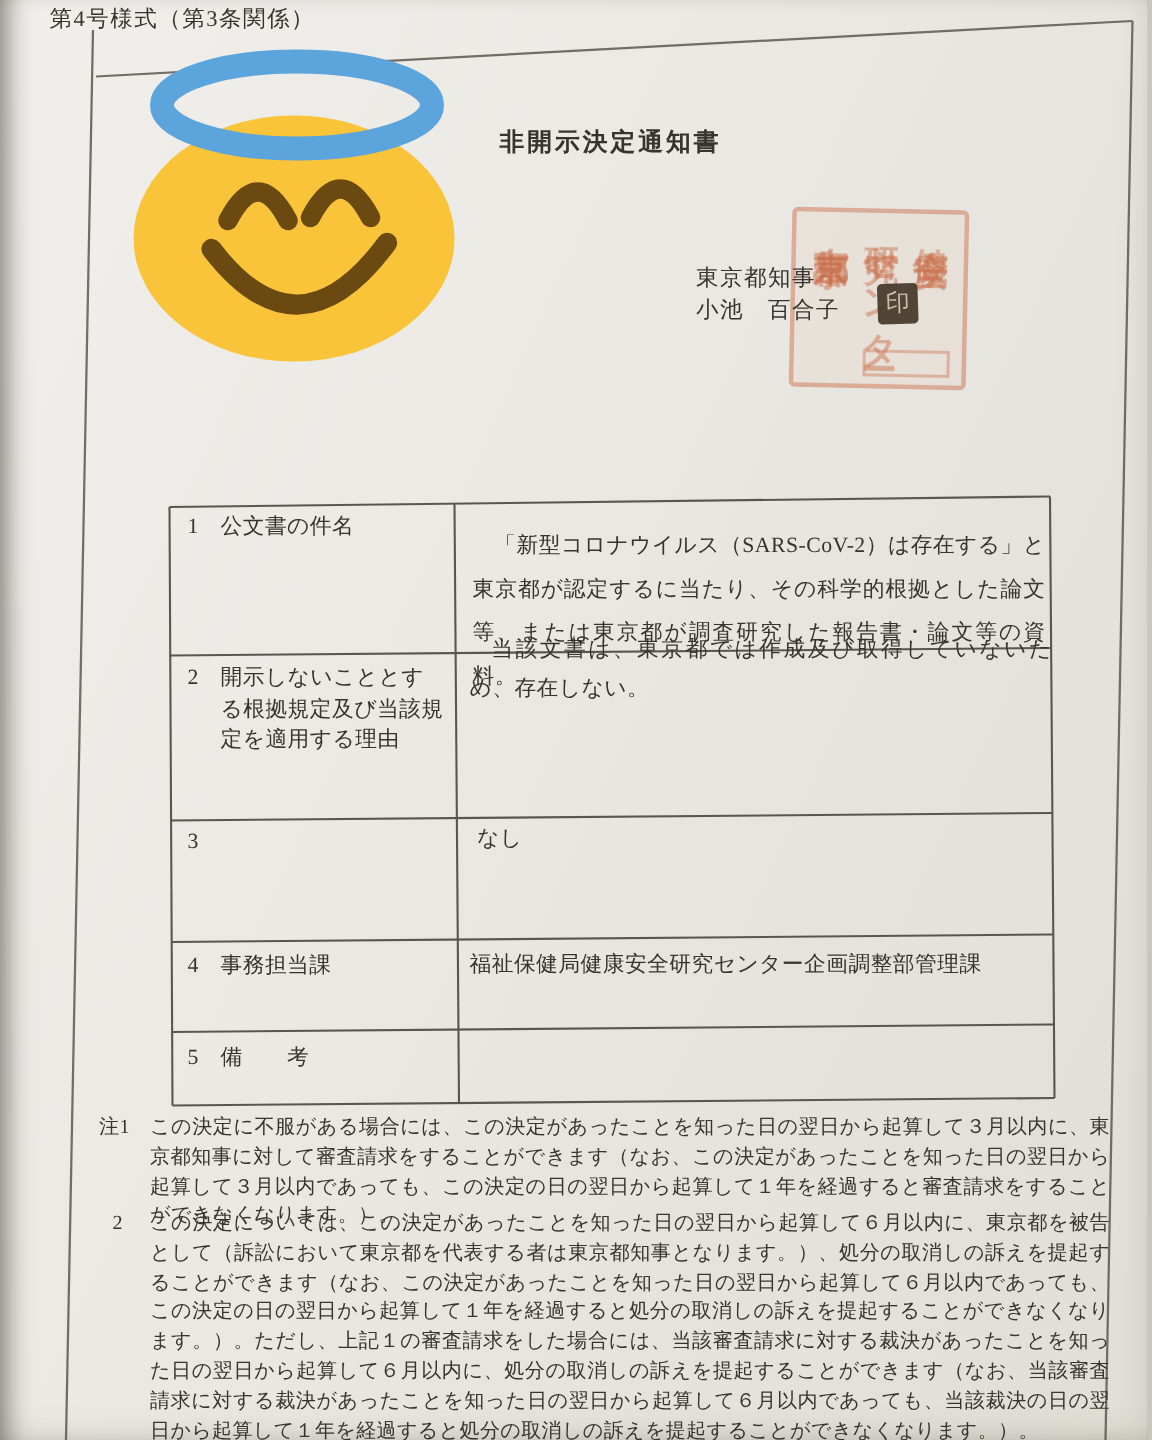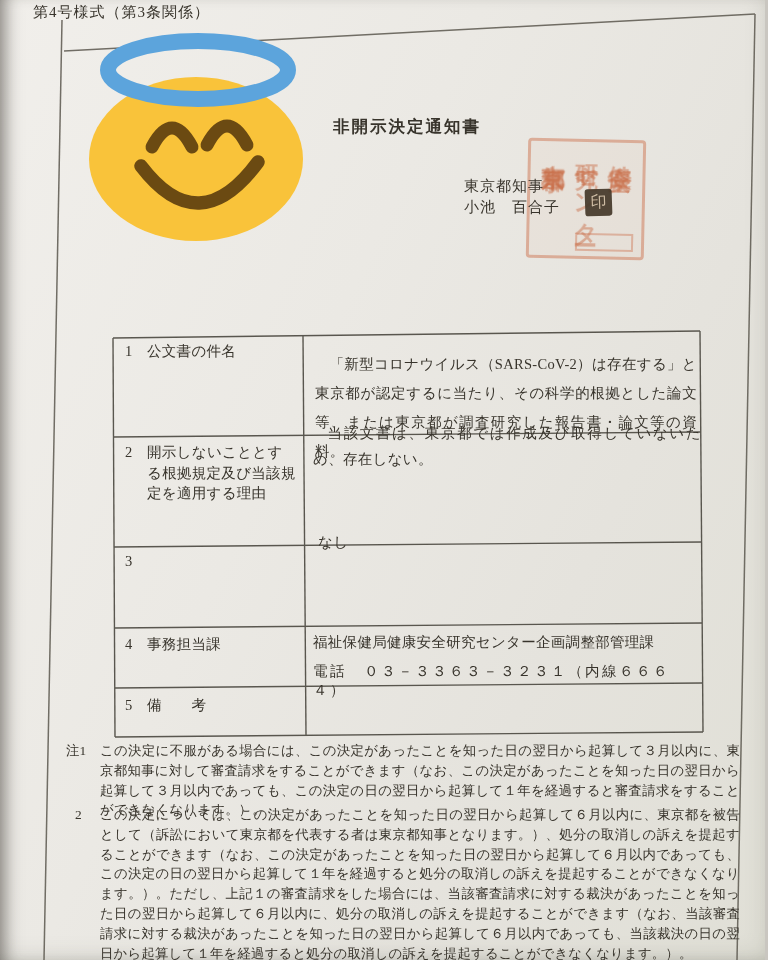--- a/index.html
+++ b/index.html
@@ -11,21 +11,21 @@
   .photo{
     position:relative;width:765px;height:960px;overflow:hidden;
     background:linear-gradient(115deg,#f1efeb 0%,#ebe9e4 40%,#e5e3dd 70%,#e0dfd6 100%);
     box-shadow:inset 16px 0 18px -12px rgba(40,35,30,.55), inset -4px -8px 24px -10px rgba(70,80,60,.25);
     color:#38342c;
   }
   .abs{position:absolute;}
   svg{display:block;}
   .form-number{left:33px;top:3px;font-size:15px;letter-spacing:1px;}
   .ref-block{left:562px;top:25px;font-size:15.5px;line-height:19px;letter-spacing:1.5px;}
-  .doc-title{left:333px;top:84px;font-size:16.5px;letter-spacing:2px;font-weight:bold;margin-top:32px;}
+  .doc-title{left:333px;top:84px;font-size:16.5px;letter-spacing:2px;font-weight:bold;}
   .issuer{left:464px;top:176px;font-size:15px;line-height:21px;letter-spacing:1px;}
   .body-par{left:69px;top:283px;width:652px;font-size:15.5px;line-height:21.5px;
     text-indent:2em;text-align:justify;letter-spacing:.5px;}
   
   .seal{left:527px;top:139px;width:118px;height:120px;
     border:3px solid rgba(206,120,86,.5);border-radius:4px;
     transform:rotate(1.2deg);display:flex;flex-direction:row-reverse;
     justify-content:space-around;padding:4px 6px;box-sizing:border-box;
     background:rgba(226,150,115,.06);}
   .seal-col{writing-mode:vertical-rl;font-size:24px;line-height:1;
@@ -109,28 +109,27 @@
 
   <div class="cell lbl" style="left:125px;top:442px;width:172px;">
     <span class="no">2</span>
     <span>開示しないこととする根拠規定及び当該規定を適用する理由</span>
   </div>
   <div class="cell val indent1" style="left:313px;top:420px;width:388px;line-height:26px;">当該文書は、東京都では作成及び取得していないため、存在しない。</div>
 
   <div class="cell lbl" style="left:125px;top:551px;width:178px;">
     <span class="no">3</span>
   </div>
-  <div class="cell" style="left:318px;top:533px;text-align:right;">なし</div>
+  <div class="cell" style="left:318px;top:549px;text-align:right;">なし</div>
 
   <div class="cell lbl" style="left:125px;top:634px;width:172px;">
     <span class="no">4</span>
     <span>事務担当課</span>
   </div>
   <div class="cell" style="left:313px;top:633px;width:388px;">福祉保健局健康安全研究センター企画調整部管理課</div>
-  <div class="cell phone" style="left:313px;top:662px;width:388px;">電話　０３－３３６３－３２３１（内線６６６４）</div>
 
   <div class="cell lbl" style="left:125px;top:695px;width:172px;">
     <span class="no">5</span>
     <span>備　　考</span>
   </div>
   <div class="cell" style="left:313px;top:695px;"></div>
 
   <div class="note" style="top:741px;">
     <span class="nno">注1</span>
     <span class="ntext">この決定に不服がある場合には、この決定があったことを知った日の翌日から起算して３月以内に、東京都知事に対して審査請求をすることができます（なお、この決定があったことを知った日の翌日から起算して３月以内であっても、この決定の日の翌日から起算して１年を経過すると審査請求をすることができなくなります。）。</span>

